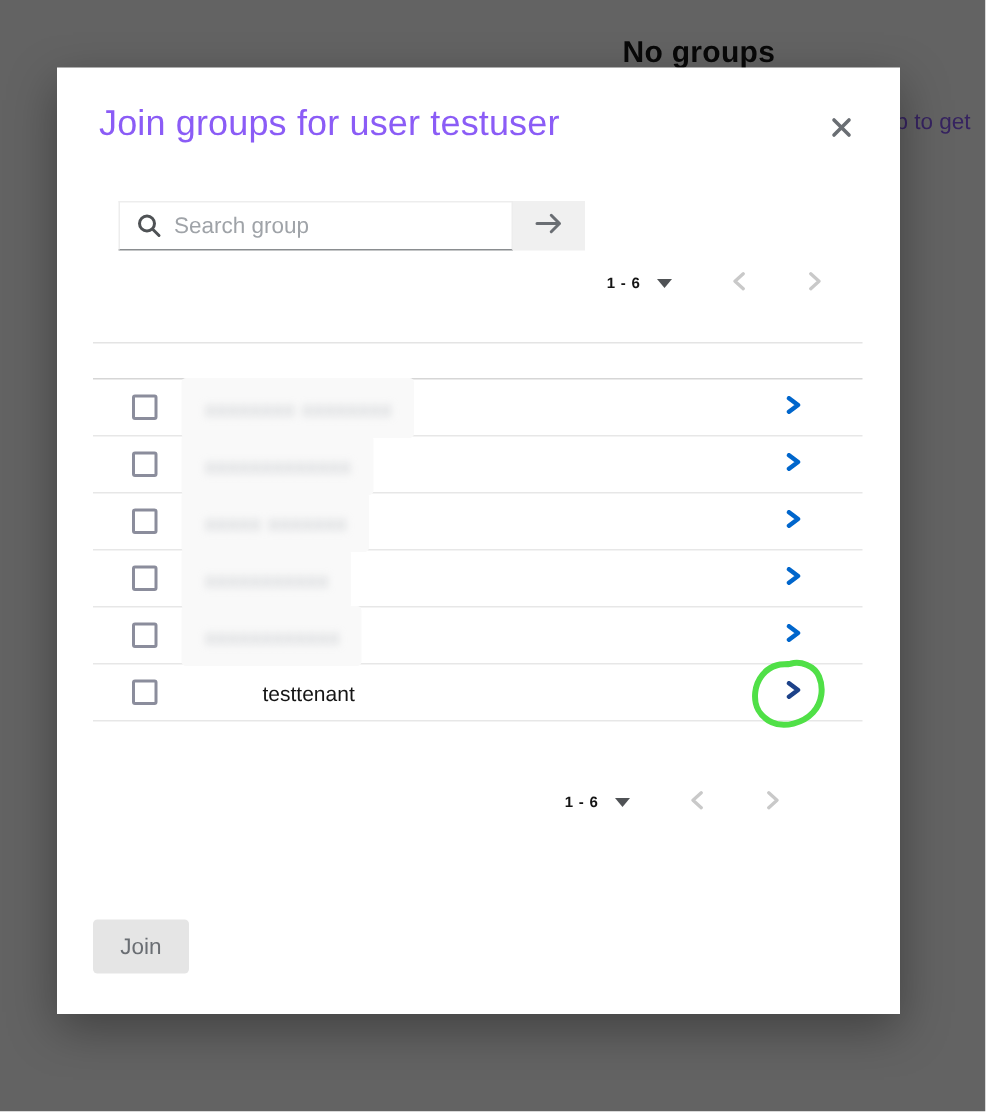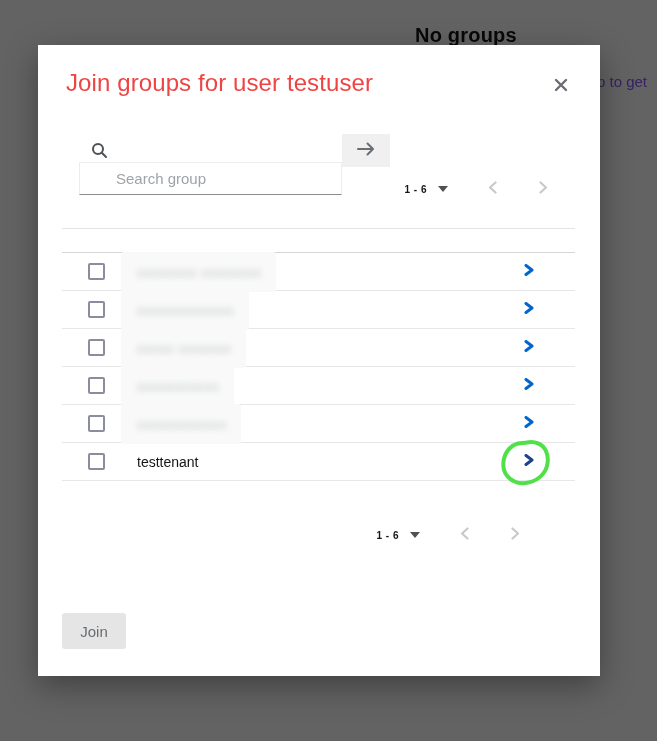--- a/index.html
+++ b/index.html
@@ -15,31 +15,31 @@
     font-size:15px; color:#8b5cf6; white-space:nowrap; }
 
   
   .backdrop { position:absolute; inset:0; background:rgba(0,0,0,0.61); z-index:1; }
 
   
   .modal { position:absolute; left:38px; top:45px; width:562px; height:631px;
     background:#fff; z-index:2; box-shadow:0 10px 30px rgba(0,0,0,0.35); }
 
   .modal-title { position:absolute; left:28px; top:24px; font-size:24px;
-    font-weight:500; color:#ef4444; letter-spacing:0.1px; }
+    font-weight:500; color:#8b5cf6; letter-spacing:0.1px; }
 
   .close-btn { position:absolute; right:28px; top:30px; width:22px; height:22px;
     background:none; border:none; cursor:pointer; display:flex;
     align-items:center; justify-content:center; }
 
   
   .search-wrap { position:absolute; left:41px; top:89px; display:flex; }
   .search-input { width:263px; height:33px; border:1px solid #ededed;
     border-bottom:1px solid #8a8d90; padding:0 8px 0 36px; font-size:15px;
-    color:#151515; font-family:"Liberation Sans",sans-serif; background:#fff;margin-top:28px; }
+    color:#151515; font-family:"Liberation Sans",sans-serif; background:#fff; }
   .search-input::placeholder { color:#9fa3a8; }
   .search-icon { position:absolute; left:12px; top:8px; pointer-events:none; }
   .search-submit { width:48px; height:33px; background:#f0f0f0; border:none;
     cursor:pointer; display:flex; align-items:center; justify-content:center; }
 
   
   .pagination { position:absolute; display:flex; align-items:center; height:24px; }
   .pagination.top { top:132px; right:50px; }
   .pagination.bottom { top:478px; right:78px; }
   .pag-range { font-size:10px; font-weight:700; color:#151515; letter-spacing:0.5px; }
@@ -54,21 +54,21 @@
 
   
   .rows-area { position:absolute; left:24px; right:25px; top:183px; }
   .table-head { height:25px; border-top:1px solid #e4e4e4;
     border-bottom:1px solid #d6d6d6; }
   .t-row { height:38px; display:flex; align-items:center;
     border-bottom:1px solid #e7e7e7; padding-left:26px; position:relative; }
   .checkbox { width:17px; height:17px; border:2px solid #8b8d9c;
     border-radius:2px; background:#fff; flex:0 0 auto; margin-right:32px;
     cursor:pointer; }
-  .row-name { font-size:14px; color:#151515; }
+  .row-name { font-size:14px; color:#151515;margin-left:38px; }
   .row-name.redacted { background:#f9f9f9; border-radius:3px;
     padding:12px 14px 12px 16px; margin:-1px 0 -1px -16px; z-index:1; }
   .row-name.redacted .blur { font-size:13px; color:#b9bdc2;
     letter-spacing:1px; filter:blur(3px); }
   .chev { margin-left:auto; margin-right:41px; display:flex;
     align-items:center; cursor:pointer; background:none; border:none; }
 
   
   .annotation-circle { position:absolute; left:462px; top:394px; width:52px;
     height:48px; z-index:3; pointer-events:none; display:block; }

